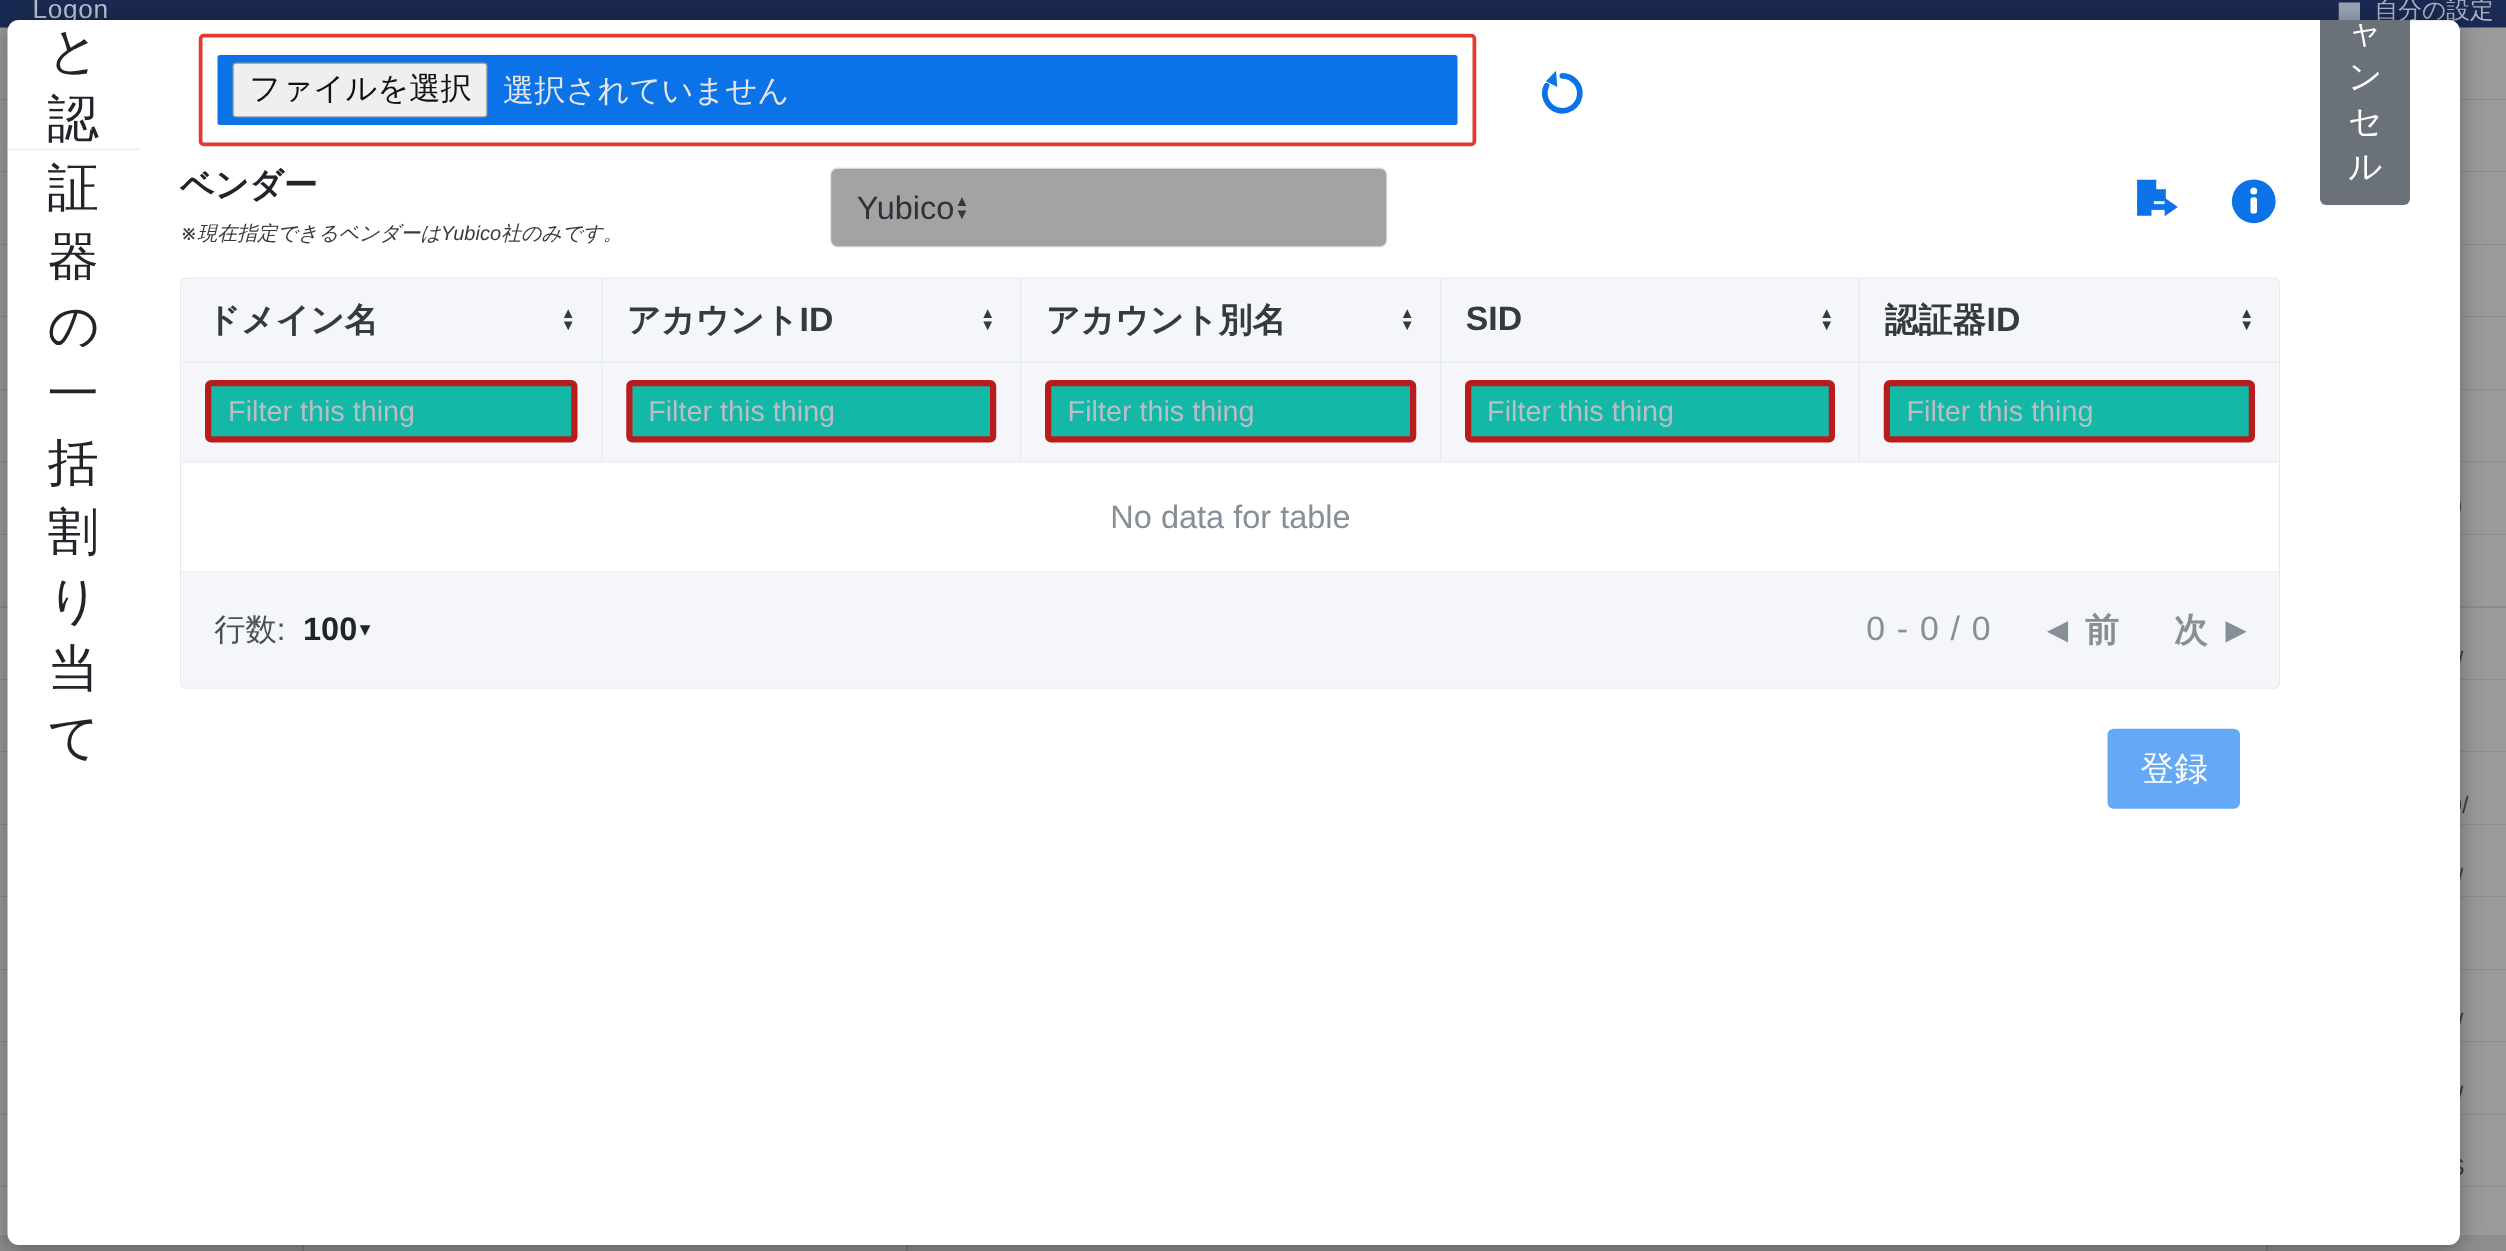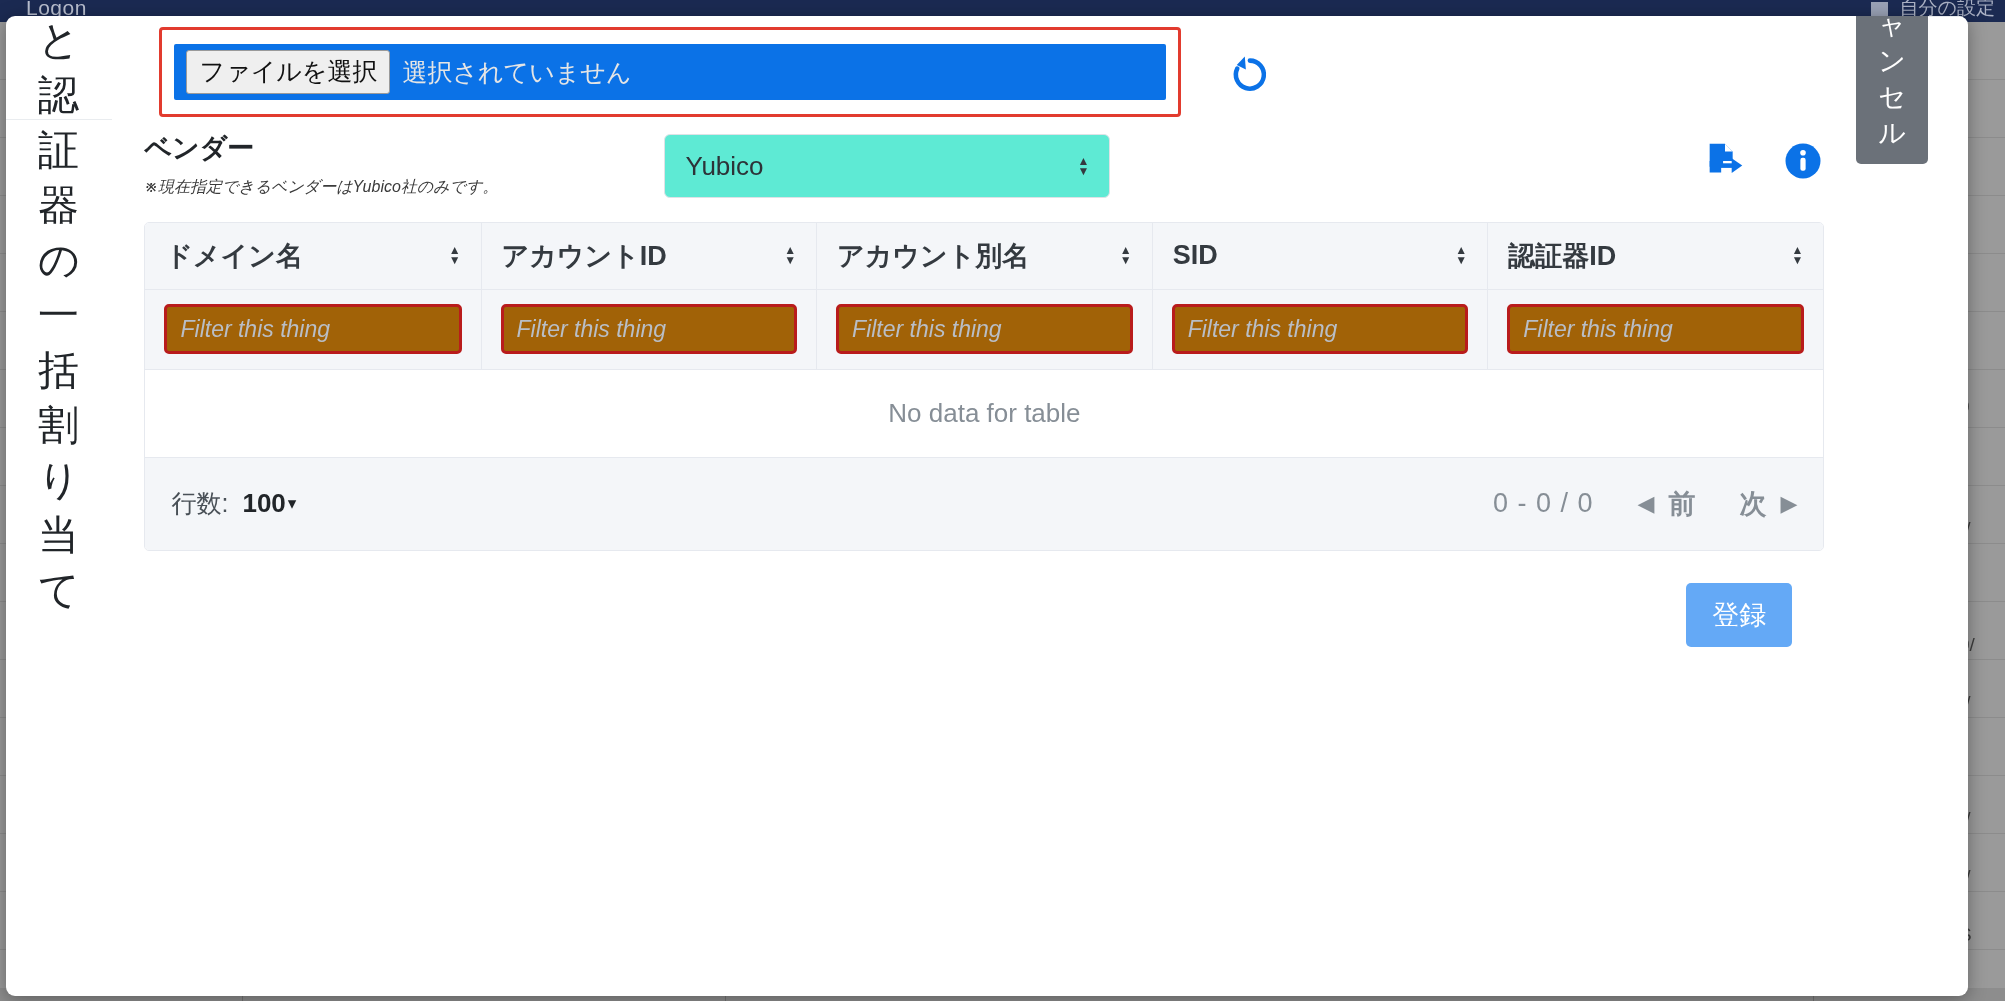--- a/index.html
+++ b/index.html
@@ -134,22 +134,22 @@
     height: 96px;
     position: relative;
   }
   .vendor-left { width: 520px; padding-top: 4px; }
   .vendor-label { font-size: 27px; font-weight: 700; color: #212529; }
   .vendor-note { font-size: 16px; color: #3b3b3b; margin-top: 11px; font-style: italic; }
   .vendor-select-wrap { padding-top: 8px; }
   .vendor-select {
     width: 446px; height: 64px;
     border: 1px solid #dee2e6; border-radius: 6px;
-    background: #5eead4;
-    display: flex; align-items: center; justify-content: space-between;
+    background: #a3a3a3;
+    display: flex; align-items: center; justify-content: flex-start;
     padding: 0 20px;
     font-size: 26px; color: #2d3338;
     cursor: pointer;
   }
   .select-arrows {
     display: flex; flex-direction: column; align-items: center; gap: 3px;
     color: #343a40;
   }
   .select-arrows span { font-size: 12px; line-height: 7px; }
 
@@ -185,27 +185,26 @@
   .sort-arrows span { font-size: 12px; line-height: 7px; }
 
   tr.filter-row td {
     background: #f4f6f9;
     height: 80px;
     padding: 0 19px;
     border-bottom: 1px solid #e6e9ef;
   }
   .filter-input {
     width: 100%; height: 50px;
-    border: 3px solid #b91c1c; border-radius: 5px;
-    background: #a16207;
+    border: 5px solid #b91c1c; border-radius: 5px;
+    background: #14b8a6;
     font-size: 23px; color: #212529;
     padding: 0 13px;
     outline: none;
     font-family: inherit;
-    font-style: italic;
   }
   .filter-input::placeholder { color: #b9bec6; }
 
   tr.empty-row td {
     height: 88px;
     text-align: center;
     font-size: 26px;
     color: #868e96;
     background: #fff;
     border-bottom: 1px solid #e6e9ef;

